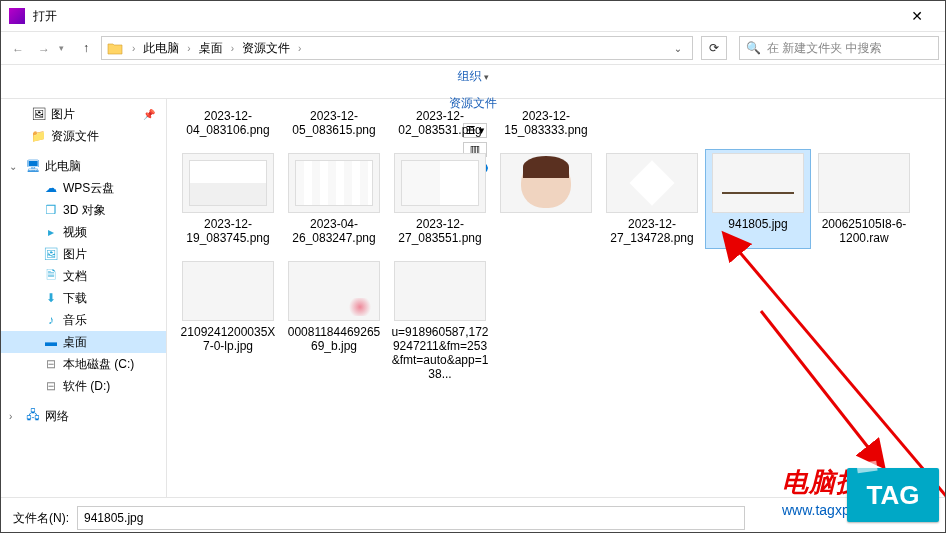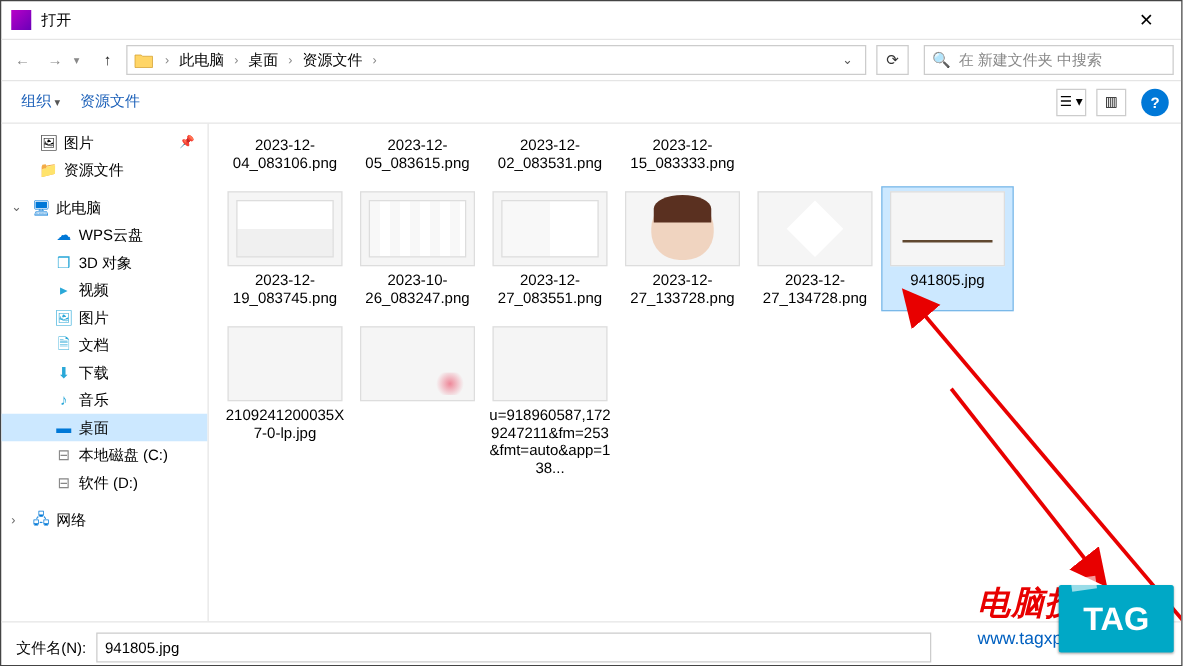--- a/index.html
+++ b/index.html
@@ -17,21 +17,21 @@
 .breadcrumb-box { flex: 1; height: 24px; border: 1px solid #ccc; display: flex; align-items: center; }
 .breadcrumb-box .folder-icon { width: 20px; height: 20px; margin: 0 3px; display:flex;align-items:center;justify-content:center; }
 .breadcrumb-box .crumbs { flex: 1; display: flex; align-items: center; font-size: 12px; }
 .breadcrumb-box .crumbs span { padding: 0 4px; }
 .breadcrumb-box .sep { color: #888; font-size: 10px; }
 .breadcrumb-box .down { width: 20px; text-align: center; color: #555; font-size: 10px; margin-right:4px; }
 .refresh-btn { width: 26px; height: 24px; border: 1px solid #ccc; display:flex;align-items:center;justify-content:center; color:#333; margin-left:4px; }
 .search-box { width: 200px; height: 24px; border: 1px solid #ccc; display: flex; align-items: center; margin-left: 8px; padding: 0 6px; color: #888; }
 .search-box .sicon { margin-right: 6px; }
 
-.toolbar { height: 34px; display: flex; align-items: center; padding: 0 10px; gap: 4px; border-bottom: 1px solid #e5e5e5; }
+.toolbar { height: 34px; display: flex; align-items: center; padding: 0 10px; gap: 4px; border-bottom: 1px solid #e5e5e5; flex-direction: column; }
 .toolbar .tool-link { color: #1a5fb8; font-size: 12px; padding: 3px 6px; }
 .toolbar .tool-link.drop::after { content: " ▾"; font-size: 9px; color: #555; }
 .toolbar .spacer { flex: 1; }
 .toolbar .tool-icon { width: 24px; height: 22px; border: 1px solid #ccc; margin-left: 4px; display:flex;align-items:center;justify-content:center; font-size:11px; }
 .toolbar .help { width:22px;height:22px;border-radius:50%;background:#0078d7;color:#fff;display:flex;align-items:center;justify-content:center;font-weight:bold;margin-left:8px; }
 
 .main { display: flex; height: 398px; }
 
 .sidebar { width: 166px; border-right: 1px solid #e5e5e5; padding: 4px 0; overflow: hidden; }
 .tree-item { display: flex; align-items: center; height: 22px; padding-left: 8px; font-size: 12px; gap: 4px; }
@@ -222,46 +222,50 @@
           <div class="fname">2023-12-15_083333.png</div>
         </div>
       </div>
     <div class="file-grid" id="row2">
         <div class="file-item">
           <div class="thumb th-spread1"></div>
           <div class="fname">2023-12-19_083745.png</div>
         </div>
         <div class="file-item">
           <div class="thumb th-spread2"></div>
-          <div class="fname">2023-10-26_083247.png</div>
+          <div class="fname">2023-04-26_083247.png</div>
         </div>
         <div class="file-item">
           <div class="thumb th-spread3"></div>
           <div class="fname">2023-12-27_083551.png</div>
         </div>
         <div class="file-item">
           <div class="thumb th-face"></div>
-          <div class="fname">2023-12-27_133728.png</div>
         </div>
         <div class="file-item">
           <div class="thumb th-diamond"></div>
           <div class="fname">2023-12-27_134728.png</div>
         </div>
         <div class="file-item selected">
           <div class="thumb th-landscape"></div>
           <div class="fname">941805.jpg</div>
         </div>
+        <div class="file-item">
+          <div class="thumb th-leaves"></div>
+          <div class="fname">200625105I8-6-1200.raw</div>
+        </div>
       </div>
     <div class="file-grid" id="row3">
         <div class="file-item">
           <div class="thumb th-sunset"></div>
           <div class="fname">2109241200035X7-0-lp.jpg</div>
         </div>
         <div class="file-item">
           <div class="thumb th-floral"></div>
+          <div class="fname">0008118446926569_b.jpg</div>
         </div>
         <div class="file-item">
           <div class="thumb th-sunrise"></div>
           <div class="fname">u=918960587,1729247211&amp;fm=253&amp;fmt=auto&amp;app=138...</div>
         </div>
       </div>
 
     <svg class="arrow-overlay" style="left:540px; top:130px;" width="260" height="300">
       <defs>
           <marker id="ah" markerWidth="12" markerHeight="12" refX="2" refY="5" orient="auto">

